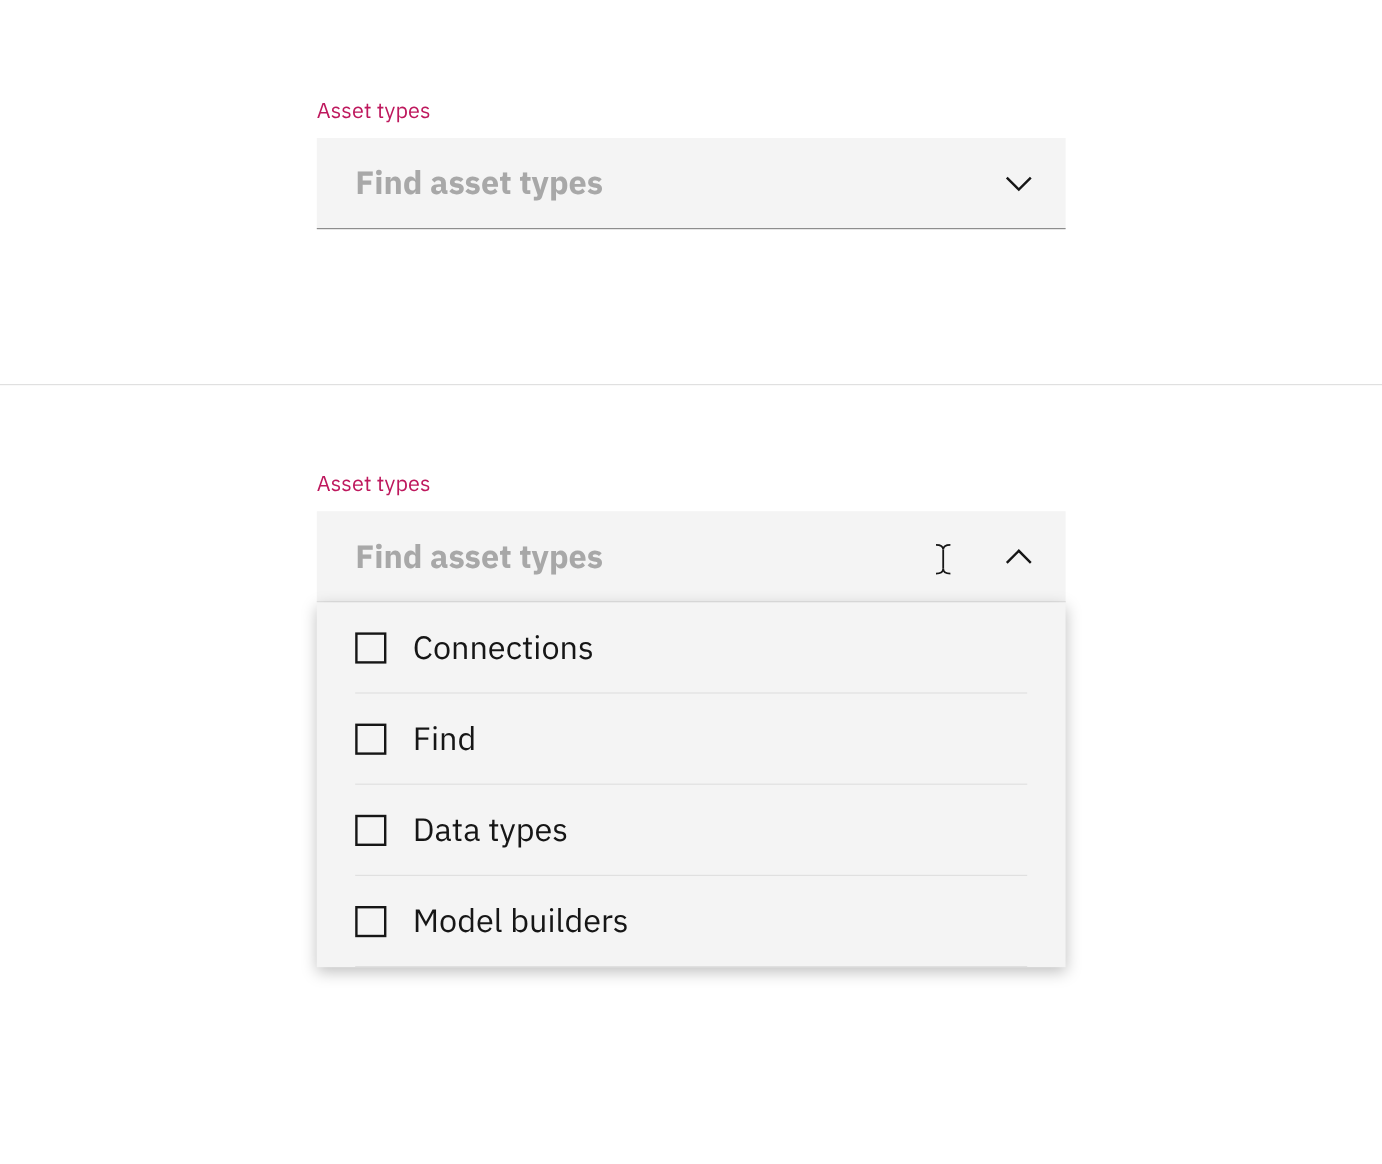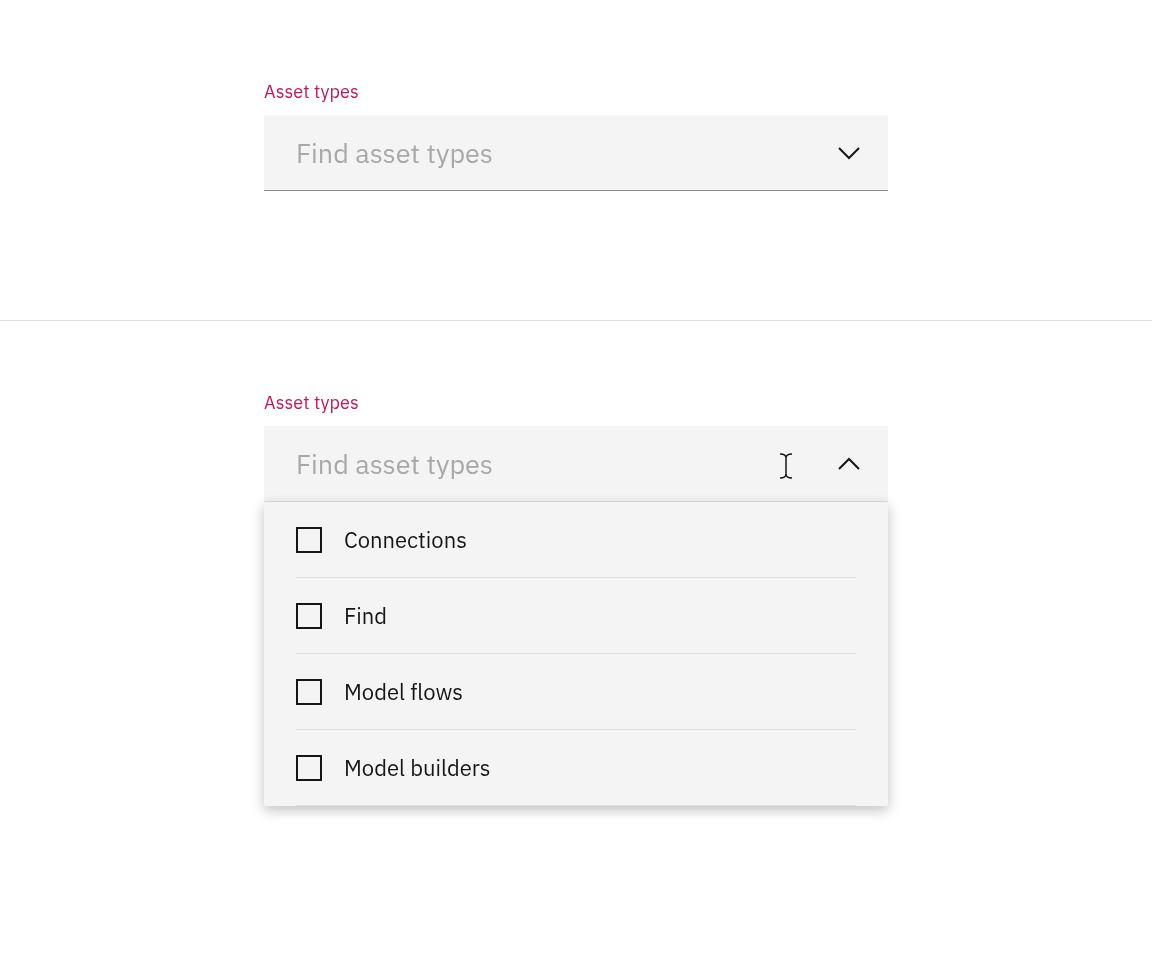--- a/index.html
+++ b/index.html
@@ -61,20 +61,21 @@
       border-bottom: 1px solid #e0e0e0;
     }
     .combo-input {
       border: none;
       background: transparent;
       font-size: 27px;
       color: #8b5cf6;
       outline: none;
       width: 100%;
       font-family: inherit;
+      font-weight: bold;
     }
     .combo-input::placeholder {
       color: #a8a8a8;
     }
     .chevron {
       flex-shrink: 0;
       width: 26px;
       height: 26px;
       display: flex;
       align-items: center;
@@ -113,21 +114,21 @@
     }
     .checkbox {
       width: 26px;
       height: 26px;
       border: 2px solid #161616;
       margin-right: 22px;
       flex-shrink: 0;
       background: transparent;
     }
     .menu-label {
-      font-size: 22px;
+      font-size: 27px;
       color: #161616;
     }
     .text-cursor {
       position: absolute;
       left: 512px;
       top: 26px;
       width: 20px;
       height: 28px;
       pointer-events: none;
     }
@@ -184,21 +185,21 @@
         </div>
         <div class="menu-item">
           <div class="menu-item-inner">
             <span class="checkbox"></span>
             <span class="menu-label">Find</span>
           </div>
         </div>
         <div class="menu-item">
           <div class="menu-item-inner">
             <span class="checkbox"></span>
-            <span class="menu-label">Model flows</span>
+            <span class="menu-label">Data types</span>
           </div>
         </div>
         <div class="menu-item">
           <div class="menu-item-inner">
             <span class="checkbox"></span>
             <span class="menu-label">Model builders</span>
           </div>
         </div>
       </div>
     </div>

